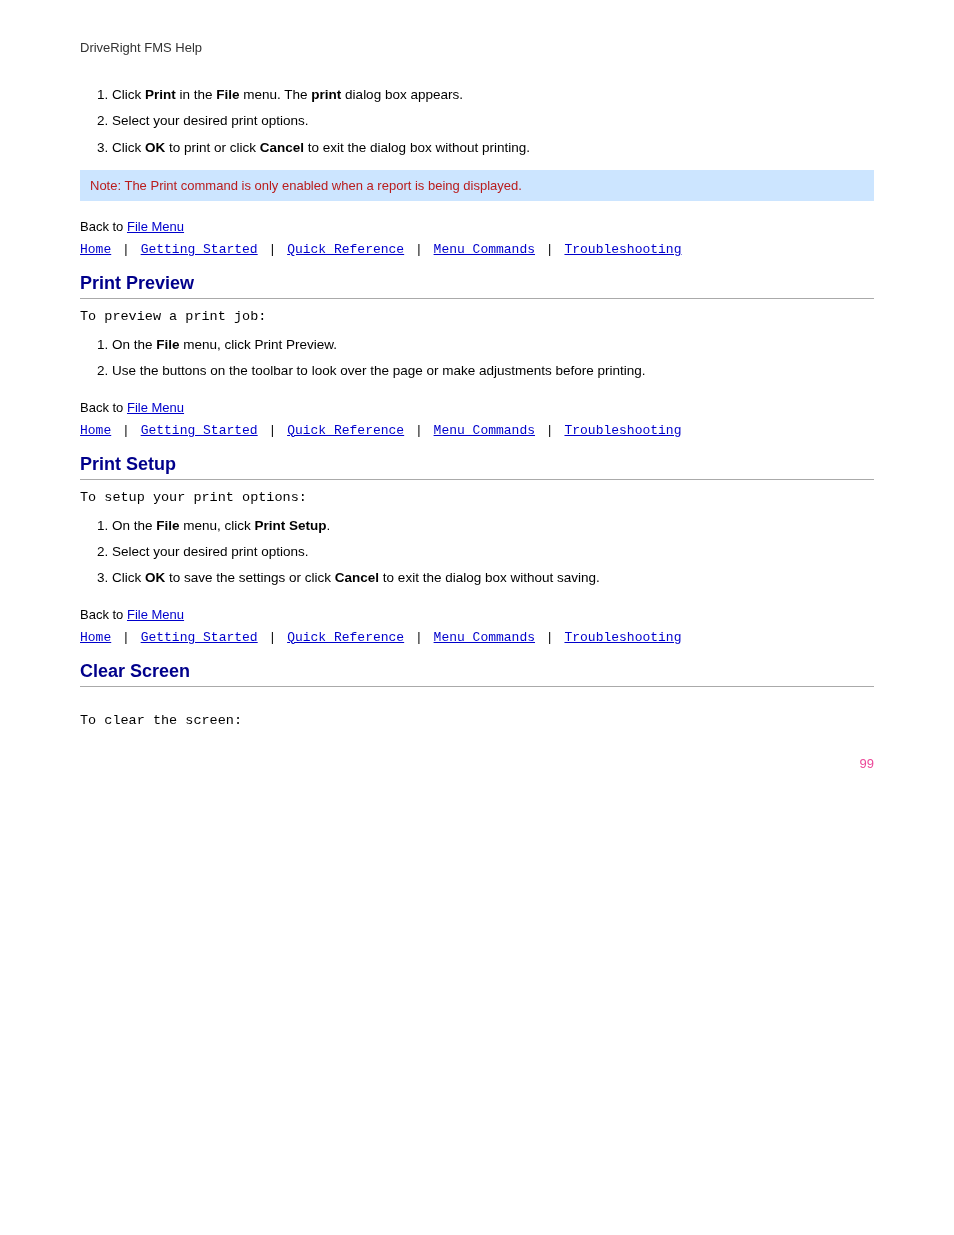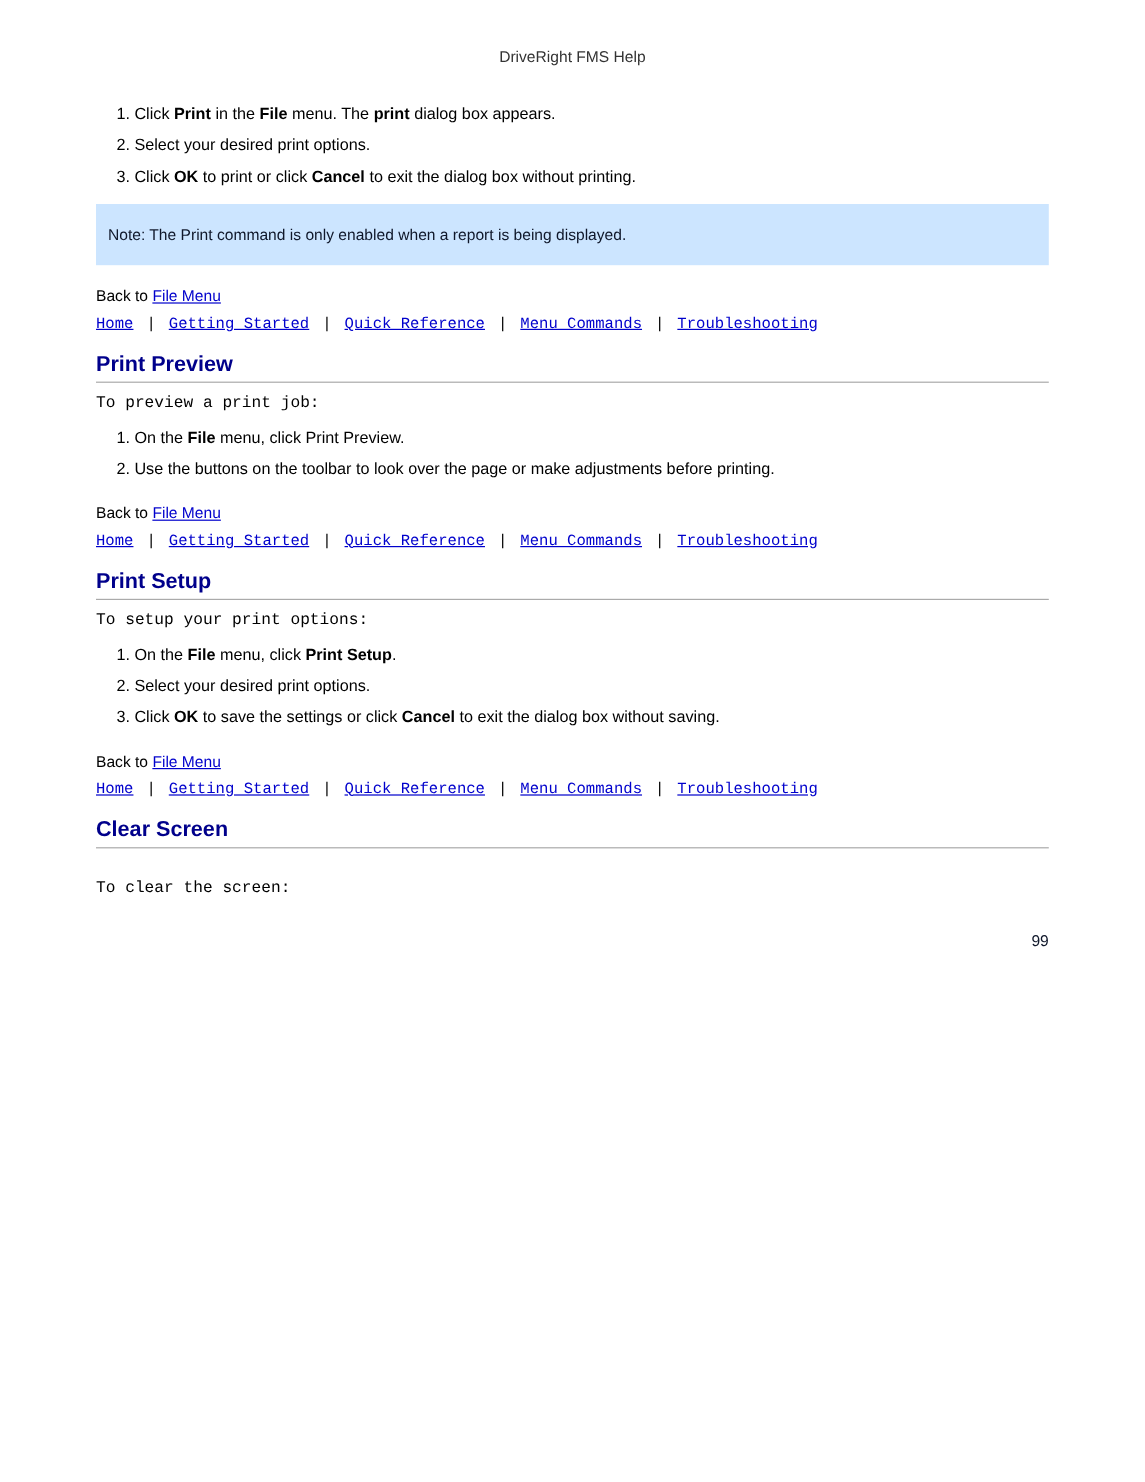--- a/index.html
+++ b/index.html
@@ -13,30 +13,30 @@
       min-height: 1235px;
       position: relative;
     }
 
     .page {
       padding: 40px 80px 60px 80px;
       position: relative;
     }
 
     .header-right {
-      text-align: center;
+      text-align: left;
       color: #333;
       font-size: 13px;
       margin-bottom: 30px;
     }
 
     .note-box {
       background: #cce5ff;
-      color: #0f172a;
-      padding: 18px 10px;
+      color: #b91c1c;
+      padding: 8px 10px;
       font-size: 13px;
       margin: 12px 0;
     }
 
     .back-link {
       margin: 18px 0 6px 0;
       font-size: 13px;
     }
 
     .nav-links {
@@ -85,21 +85,21 @@
       margin: 8px 0;
       line-height: 1.5;
       font-family: Liberation Mono, monospace;
     }
 
     .page-number {
       position: absolute;
       bottom: 30px;
       right: 80px;
       font-size: 13px;
-      color: #0f172a;
+      color: #ec4899;
     }
 
     .separator {
       color: #000;
       margin: 0 3px;
     }
   </style>
 </head>
 <body>
 

